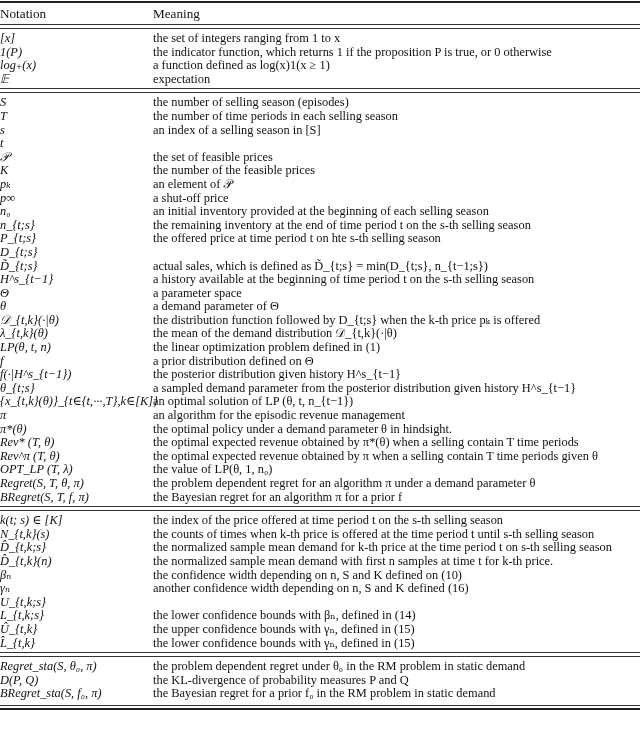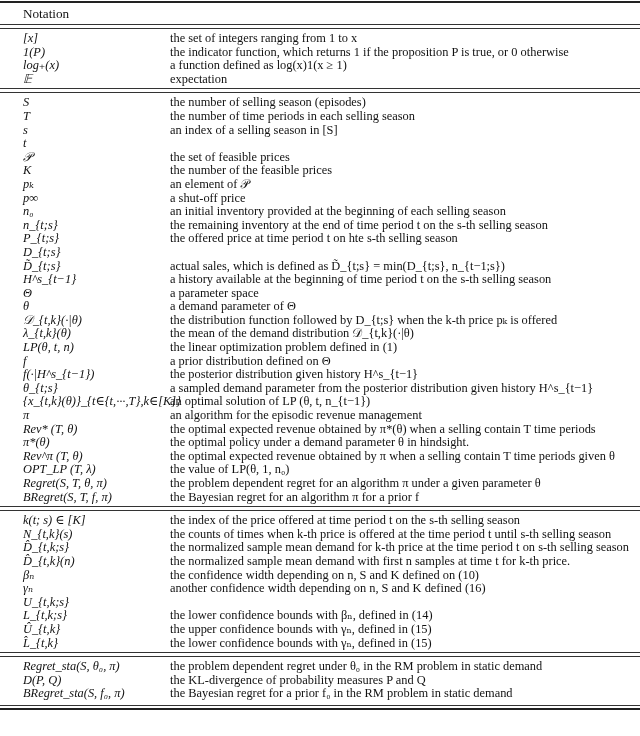--- a/index.html
+++ b/index.html
@@ -2,34 +2,35 @@
 <html><head>
 <meta charset="utf-8">
 <style>
   html, body { margin: 0; padding: 0; background: #ffffff; }
   body { width: 640px; height: 736px; overflow: hidden; font-family: "Liberation Serif", "DejaVu Serif", serif; color: #111; }
   .tbl { position: absolute; left: 0; top: 1px; width: 640px; }
   .rule-top { height: 0; border-top: 2px solid #222; margin: 0 0; }
   .rule-double { height: 3px; border-top: 1px solid #333; border-bottom: 1px solid #333; margin: 0; }
   .head { display: flex; height: 21px; align-items: center; font-size: 13.2px; }
   .row { display: flex; height: 13.6px; align-items: center; font-size: 12.4px; line-height: 13.6px; white-space: nowrap; }
-  .c1 { width: 153px; padding-left: 6px; box-sizing: border-box; font-style: normal; margin-left: 17px; }
+  .c1 { width: 153px; box-sizing: border-box; font-style: normal; }
   .c2 { flex: 1; }
   .sec { padding: 3px 0 2px 0; }
   .sec.first { padding-top: 3px; }
   .rule-bottom { border-top: 1px solid #333; border-bottom: 2px solid #222; height: 2px; margin-top: 2px; }
   .m { font-style: italic; }
 </style>
 </head>
 <body>
 
 <div class="tbl">
   <div class="rule-top"></div>
   <div class="head">
     <div class="c1">Notation</div>
+    <div class="c2">Meaning</div>
   </div>
   <div id="body">
       <div class="rule-double"></div>
       <div class="sec first">
         <div class="row">
           <div class="c1 m">[x]</div>
           <div class="c2">the set of integers ranging from 1 to x</div>
         </div>
         <div class="row">
           <div class="c1 m">1(P)</div>
@@ -134,38 +135,38 @@
         </div>
         <div class="row">
           <div class="c1 m">{x_{t,k}(θ)}_{t∈{t,···,T},k∈[K]}</div>
           <div class="c2">an optimal solution of LP (θ, t, n_{t−1})</div>
         </div>
         <div class="row">
           <div class="c1 m">π</div>
           <div class="c2">an algorithm for the episodic revenue management</div>
         </div>
         <div class="row">
+          <div class="c1 m">π*(θ)</div>
+          <div class="c2">the optimal policy under a demand parameter θ in hindsight.</div>
+        </div>
+        <div class="row">
           <div class="c1 m">Rev* (T, θ)</div>
           <div class="c2">the optimal expected revenue obtained by π*(θ) when a selling contain T time periods</div>
         </div>
         <div class="row">
-          <div class="c1 m">π*(θ)</div>
-          <div class="c2">the optimal policy under a demand parameter θ in hindsight.</div>
-        </div>
-        <div class="row">
           <div class="c1 m">Rev^π (T, θ)</div>
           <div class="c2">the optimal expected revenue obtained by π when a selling contain T time periods given θ</div>
         </div>
         <div class="row">
           <div class="c1 m">OPT_LP (T, λ)</div>
           <div class="c2">the value of LP(θ, 1, n₀)</div>
         </div>
         <div class="row">
           <div class="c1 m">Regret(S, T, θ, π)</div>
-          <div class="c2">the problem dependent regret for an algorithm π under a given parameter θ</div>
+          <div class="c2">the problem dependent regret for an algorithm π under a demand parameter θ</div>
         </div>
         <div class="row">
           <div class="c1 m">BRegret(S, T, f, π)</div>
           <div class="c2">the Bayesian regret for an algorithm π for a prior f</div>
         </div>
       </div>
       <div class="rule-double"></div>
       <div class="sec">
         <div class="row">
           <div class="c1 m">k(t; s) ∈ [K]</div>

